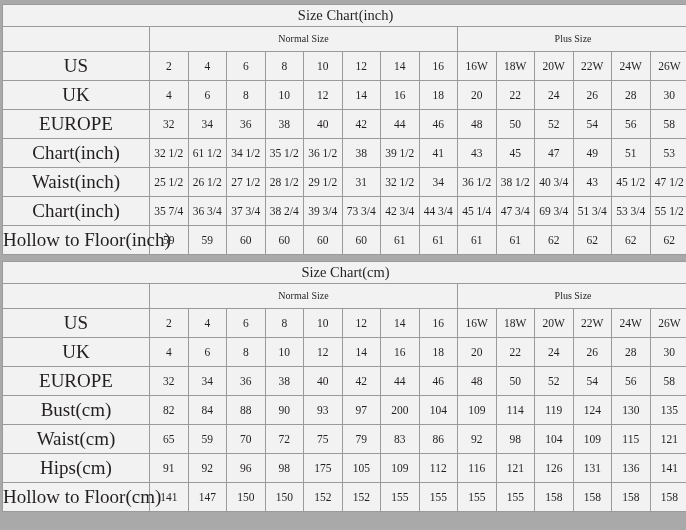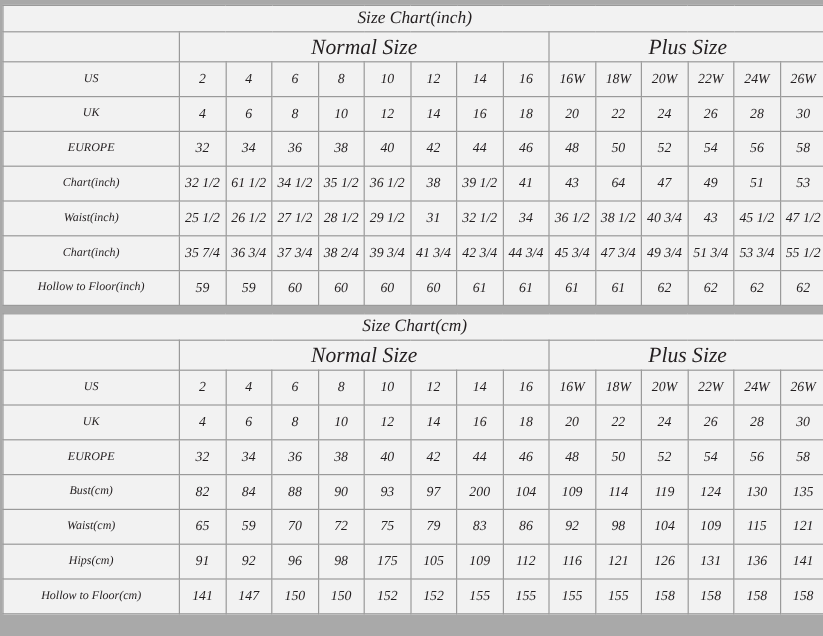--- a/index.html
+++ b/index.html
@@ -15,21 +15,20 @@
     overflow: hidden;
   }
   .page {
     width: 618px;
     height: 530px;
     box-sizing: border-box;
     padding: 4px 2px 2px 2px;
     display: flex;
     flex-direction: column;
     gap: 6px;
-    font-style: italic;
   }
   .chart-block {
     background: #f2f2f2;
     width: 682px;
     margin: 0 auto;
     box-sizing: border-box;
   }
   table.size-chart {
     border-collapse: collapse;
     width: 100%;
@@ -47,30 +46,30 @@
   }
   
   .title-cell {
     font-size: 14.5px;
     height: 21px;
     line-height: 21px;
     border-top: 1px solid #9a9a9a;
   }
   
   .group-cell {
-    font-size: 18px;
+    font-size: 10px;
     height: 24px;
     line-height: 24px;
   }
   .group-blank {
     background: #f2f2f2;
   }
   
   .row-label {
-    font-size: 10px;
+    font-size: 19px;
     height: 28px;
     line-height: 28px;
     white-space: nowrap;
     margin-top: 24px;
   }
   .cell {
     font-size: 11.5px;
     height: 28px;
     line-height: 28px;
     white-space: nowrap;
@@ -171,21 +170,21 @@
           <td class="row-label">Chart(inch)</td>
           <td class="cell">32 1/2</td>
           <td class="cell">61 1/2</td>
           <td class="cell">34 1/2</td>
           <td class="cell">35 1/2</td>
           <td class="cell">36 1/2</td>
           <td class="cell">38</td>
           <td class="cell">39 1/2</td>
           <td class="cell">41</td>
           <td class="cell">43</td>
-          <td class="cell">64</td>
+          <td class="cell">45</td>
           <td class="cell">47</td>
           <td class="cell">49</td>
           <td class="cell">51</td>
           <td class="cell">53</td>
         </tr>
         <tr>
           <td class="row-label">Waist(inch)</td>
           <td class="cell">25 1/2</td>
           <td class="cell">26 1/2</td>
           <td class="cell">27 1/2</td>
@@ -201,26 +200,26 @@
           <td class="cell">45 1/2</td>
           <td class="cell">47 1/2</td>
         </tr>
         <tr>
           <td class="row-label">Chart(inch)</td>
           <td class="cell">35 7/4</td>
           <td class="cell">36 3/4</td>
           <td class="cell">37 3/4</td>
           <td class="cell">38 2/4</td>
           <td class="cell">39 3/4</td>
-          <td class="cell">41 3/4</td>
+          <td class="cell">73 3/4</td>
           <td class="cell">42 3/4</td>
           <td class="cell">44 3/4</td>
-          <td class="cell">45 3/4</td>
+          <td class="cell">45 1/4</td>
           <td class="cell">47 3/4</td>
-          <td class="cell">49 3/4</td>
+          <td class="cell">69 3/4</td>
           <td class="cell">51 3/4</td>
           <td class="cell">53 3/4</td>
           <td class="cell">55 1/2</td>
         </tr>
         <tr>
           <td class="row-label">Hollow to Floor(inch)</td>
           <td class="cell">59</td>
           <td class="cell">59</td>
           <td class="cell">60</td>
           <td class="cell">60</td>

